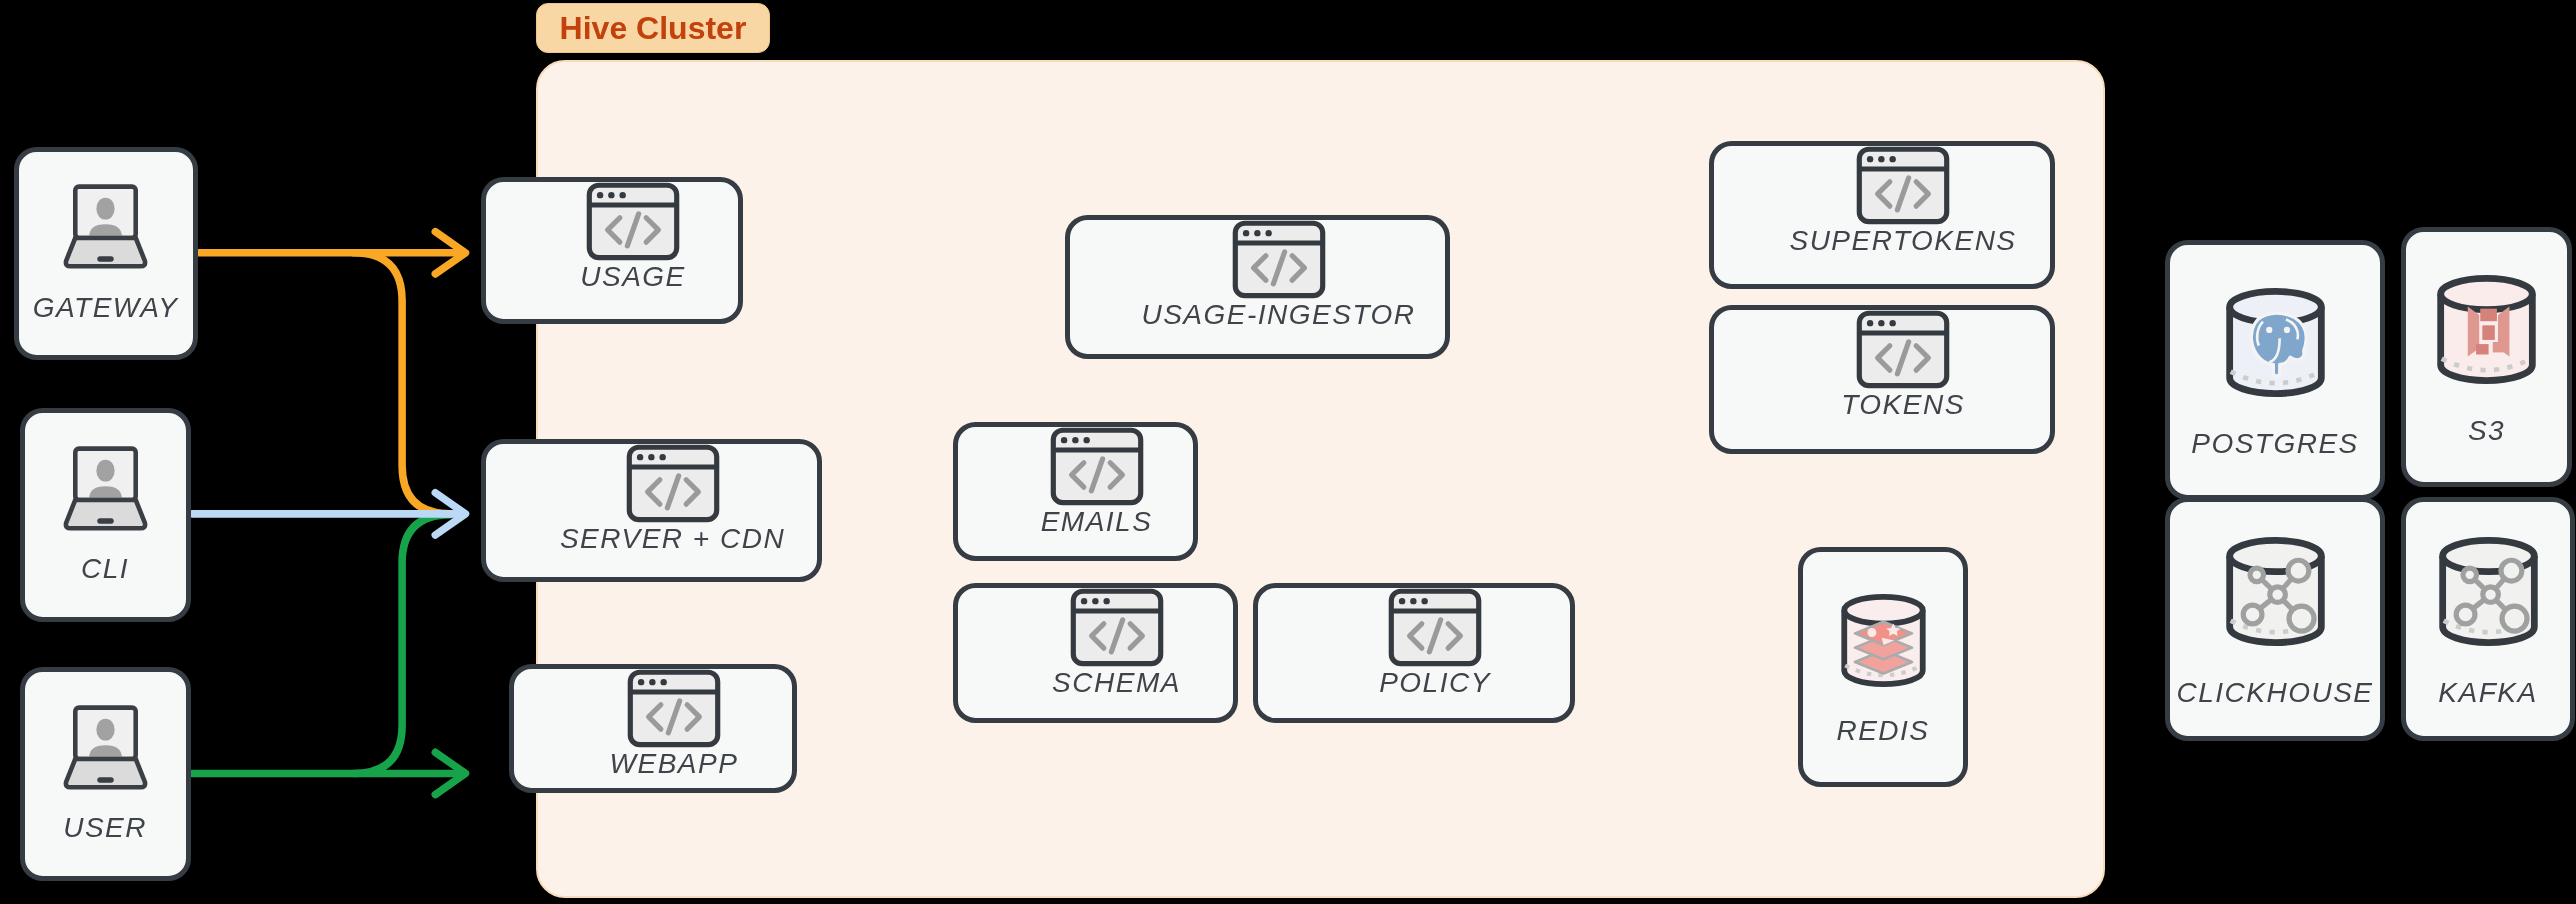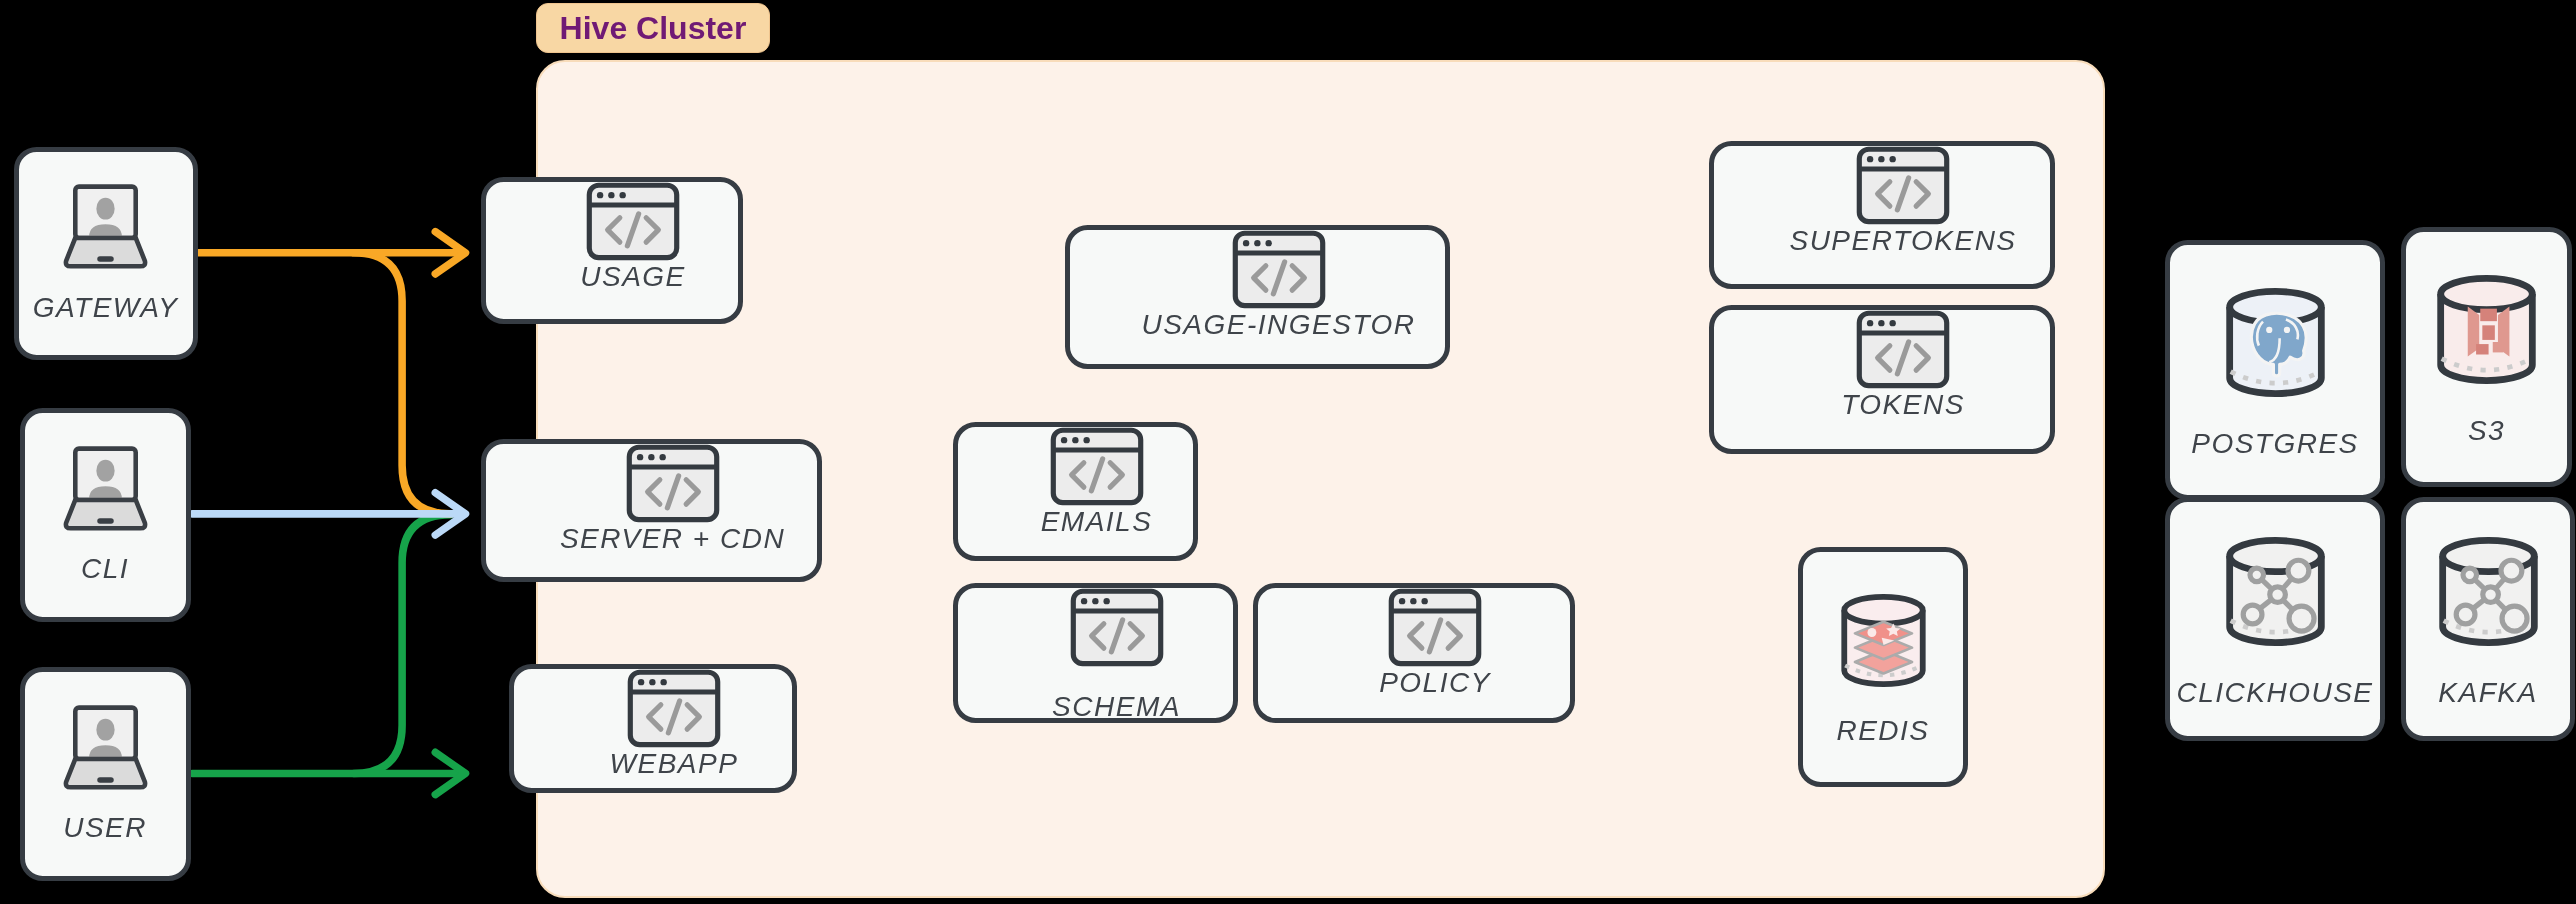--- a/index.html
+++ b/index.html
@@ -3,21 +3,21 @@
 <meta charset="utf-8">
 <style>
   html,body{margin:0;padding:0;background:#000;}
   #canvas{position:relative;width:2576px;height:904px;background:#000;overflow:hidden;
           font-family:"Liberation Sans",sans-serif;}
   
   #cluster{position:absolute;left:536px;top:60px;width:1569px;height:838px;
            background:#FDF2E9;border:2.3px solid #F8DCBA;border-radius:29px;box-sizing:border-box;}
   #cluster-pill{position:absolute;left:536px;top:3px;height:48px;display:flex;align-items:center;
            background:#F8D7A4;border:1.5px solid #EFC48E;border-radius:12px;padding:0 22.6px;
-           font-size:32px;font-weight:600;color:#701a75;}
+           font-size:32px;font-weight:600;color:#c2410c;}
   
   .node{position:absolute;background:#F7F9F8;border:5.3px solid #363C43;border-radius:22.6px;
         box-sizing:border-box;display:flex;z-index:6;}
   .vstack{flex-direction:column;align-items:center;justify-content:center;gap:17px;}
   .svc{flex-direction:column;align-items:center;padding-left:42px;}
   .svc .icon-browser{flex:0 0 auto;width:94px;}
   .svc-label{flex:1;text-align:center;padding:0 15px;}
   .lbl{font-style:italic;color:#3F444A;font-size:28px;letter-spacing:1.5px;font-weight:500;
        white-space:nowrap;}
   .icon-laptop{width:119px;}
@@ -154,33 +154,33 @@
         <use href="#i-browser"></use>
       </svg>
     <div class="lbl svc-label">SERVER + CDN</div>
   </div>
   <div class="node svc" style="left:481px;top:664px;width:288px;height:129px;margin-left:28px;">
     <svg class="icon-browser" viewBox="0 0 100 84" width="94">
         <use href="#i-browser"></use>
       </svg>
     <div class="lbl svc-label">WEBAPP</div>
   </div>
-  <div class="node svc" style="left:1065px;top:225px;width:385px;height:144px;">
+  <div class="node svc" style="left:1065px;top:215px;width:385px;height:144px;">
     <svg class="icon-browser" viewBox="0 0 100 84" width="94">
         <use href="#i-browser"></use>
       </svg>
     <div class="lbl svc-label">USAGE-INGESTOR</div>
   </div>
   <div class="node svc" style="left:953px;top:422px;width:245px;height:139px;">
     <svg class="icon-browser" viewBox="0 0 100 84" width="94">
         <use href="#i-browser"></use>
       </svg>
     <div class="lbl svc-label">EMAILS</div>
   </div>
-  <div class="node svc" style="left:953px;top:583px;width:285px;height:140px;gap:24px;">
+  <div class="node svc" style="left:953px;top:583px;width:285px;height:140px;">
     <svg class="icon-browser" viewBox="0 0 100 84" width="94">
         <use href="#i-browser"></use>
       </svg>
     <div class="lbl svc-label">SCHEMA</div>
   </div>
   <div class="node svc" style="left:1253px;top:583px;width:322px;height:140px;">
     <svg class="icon-browser" viewBox="0 0 100 84" width="94">
         <use href="#i-browser"></use>
       </svg>
     <div class="lbl svc-label">POLICY</div>

